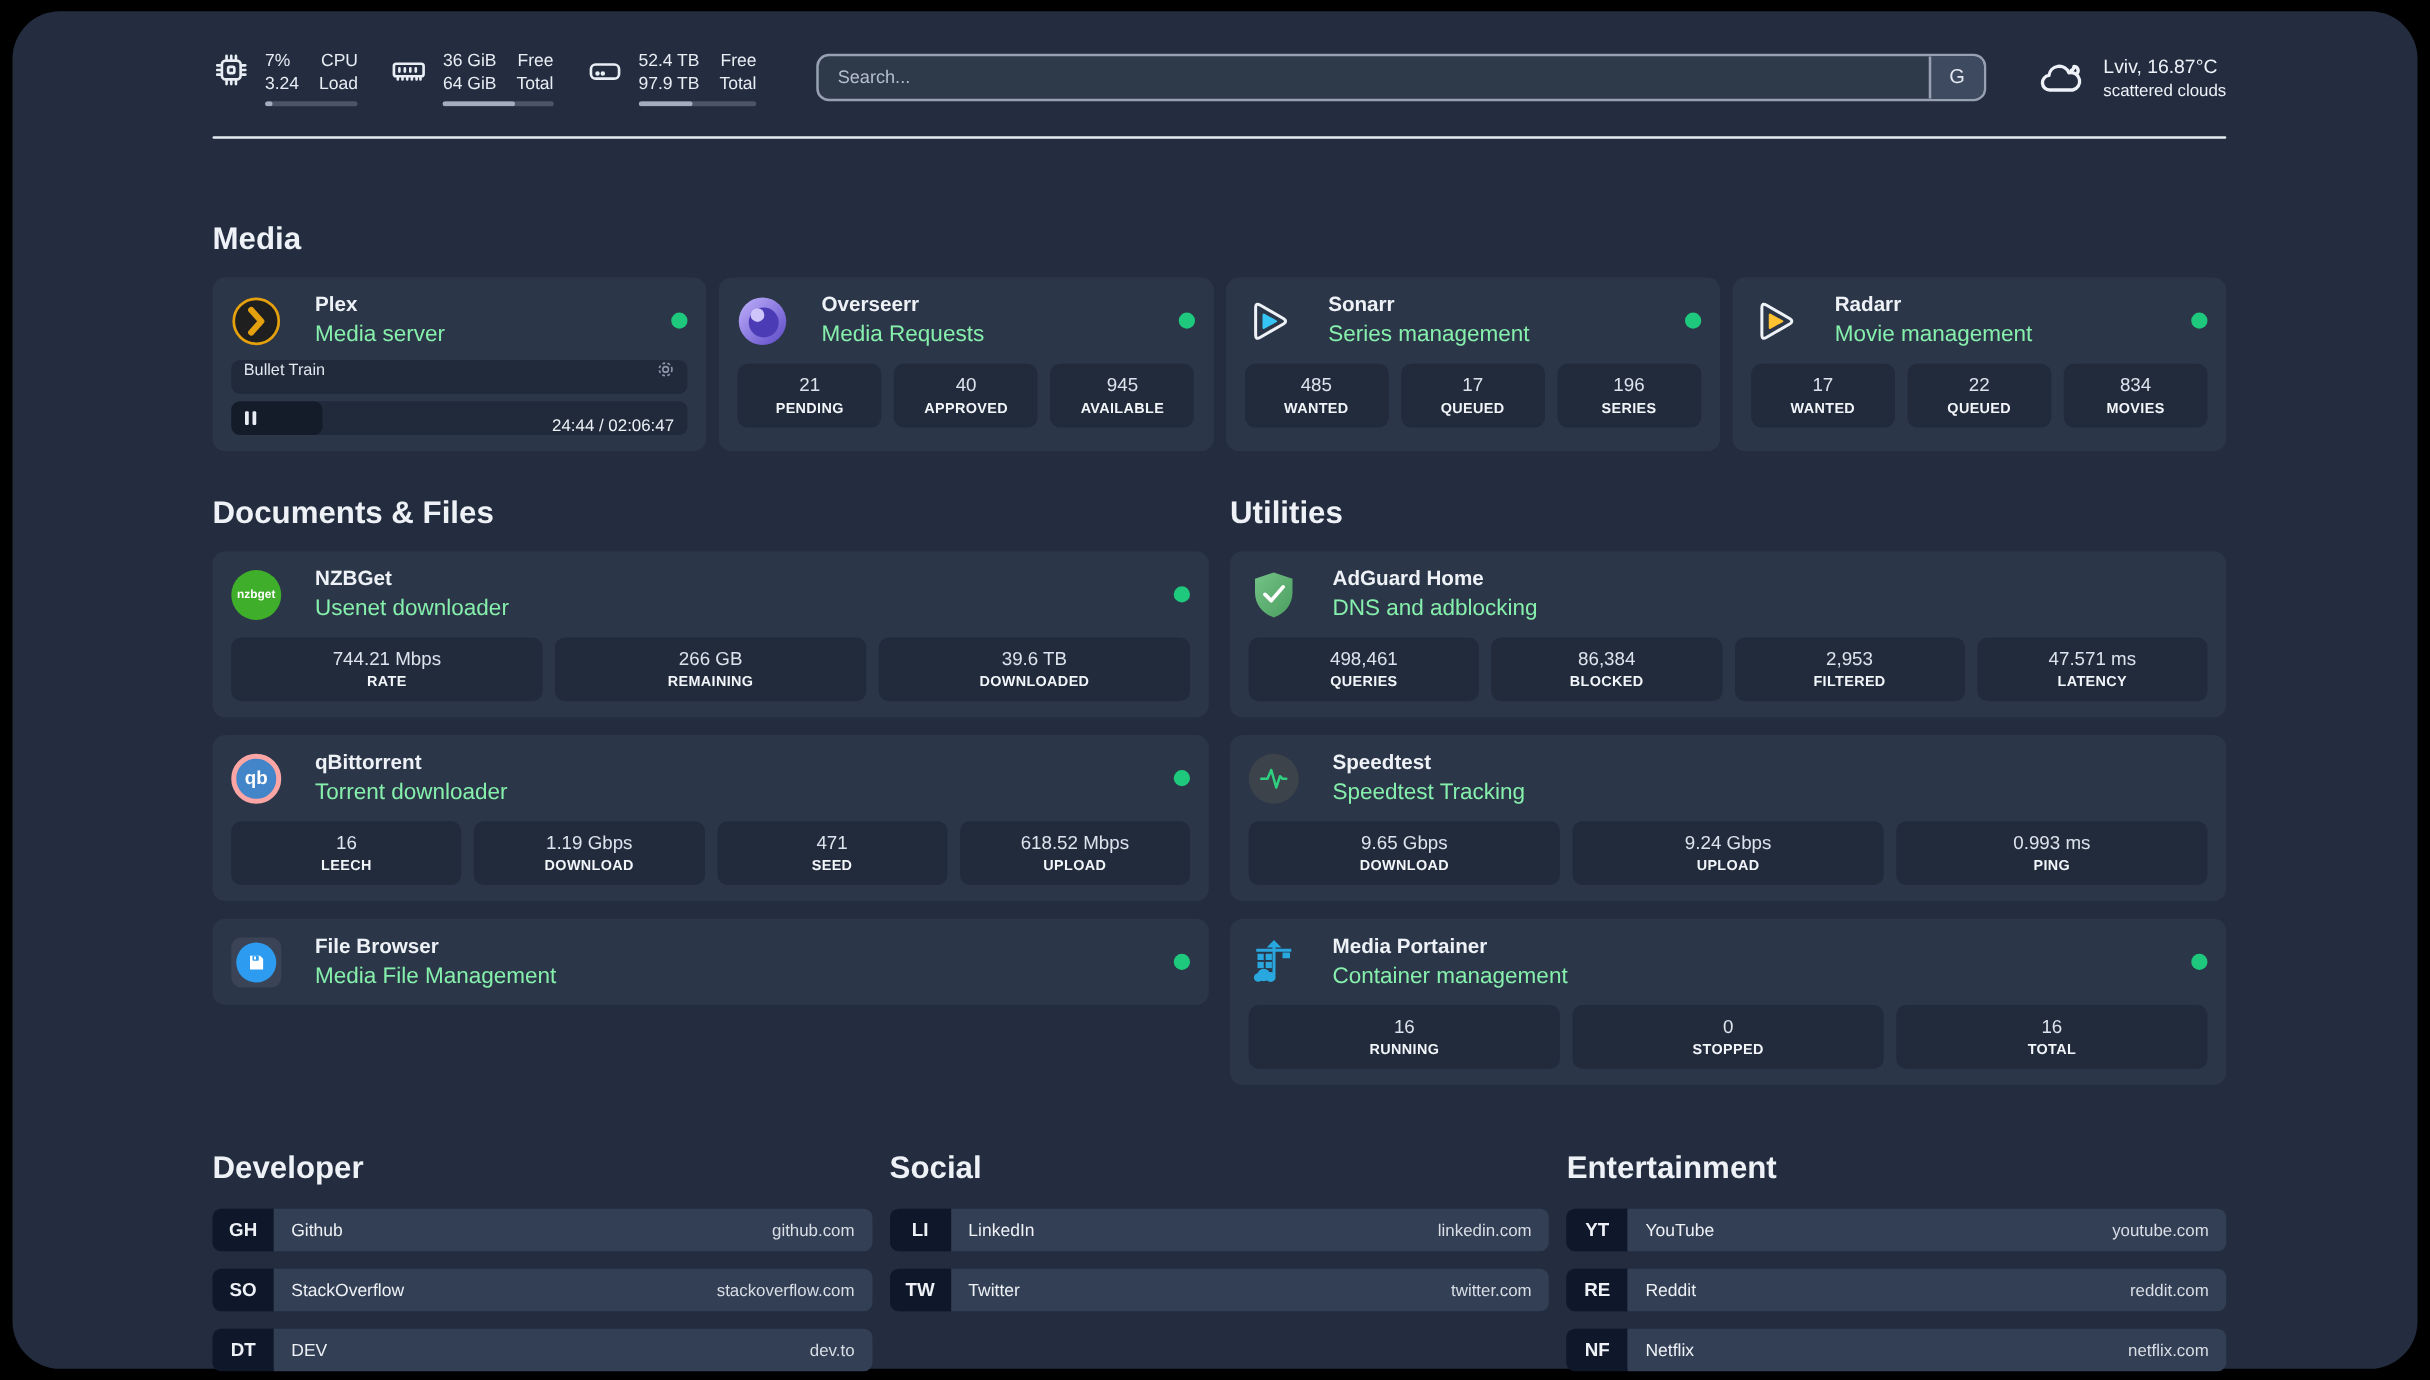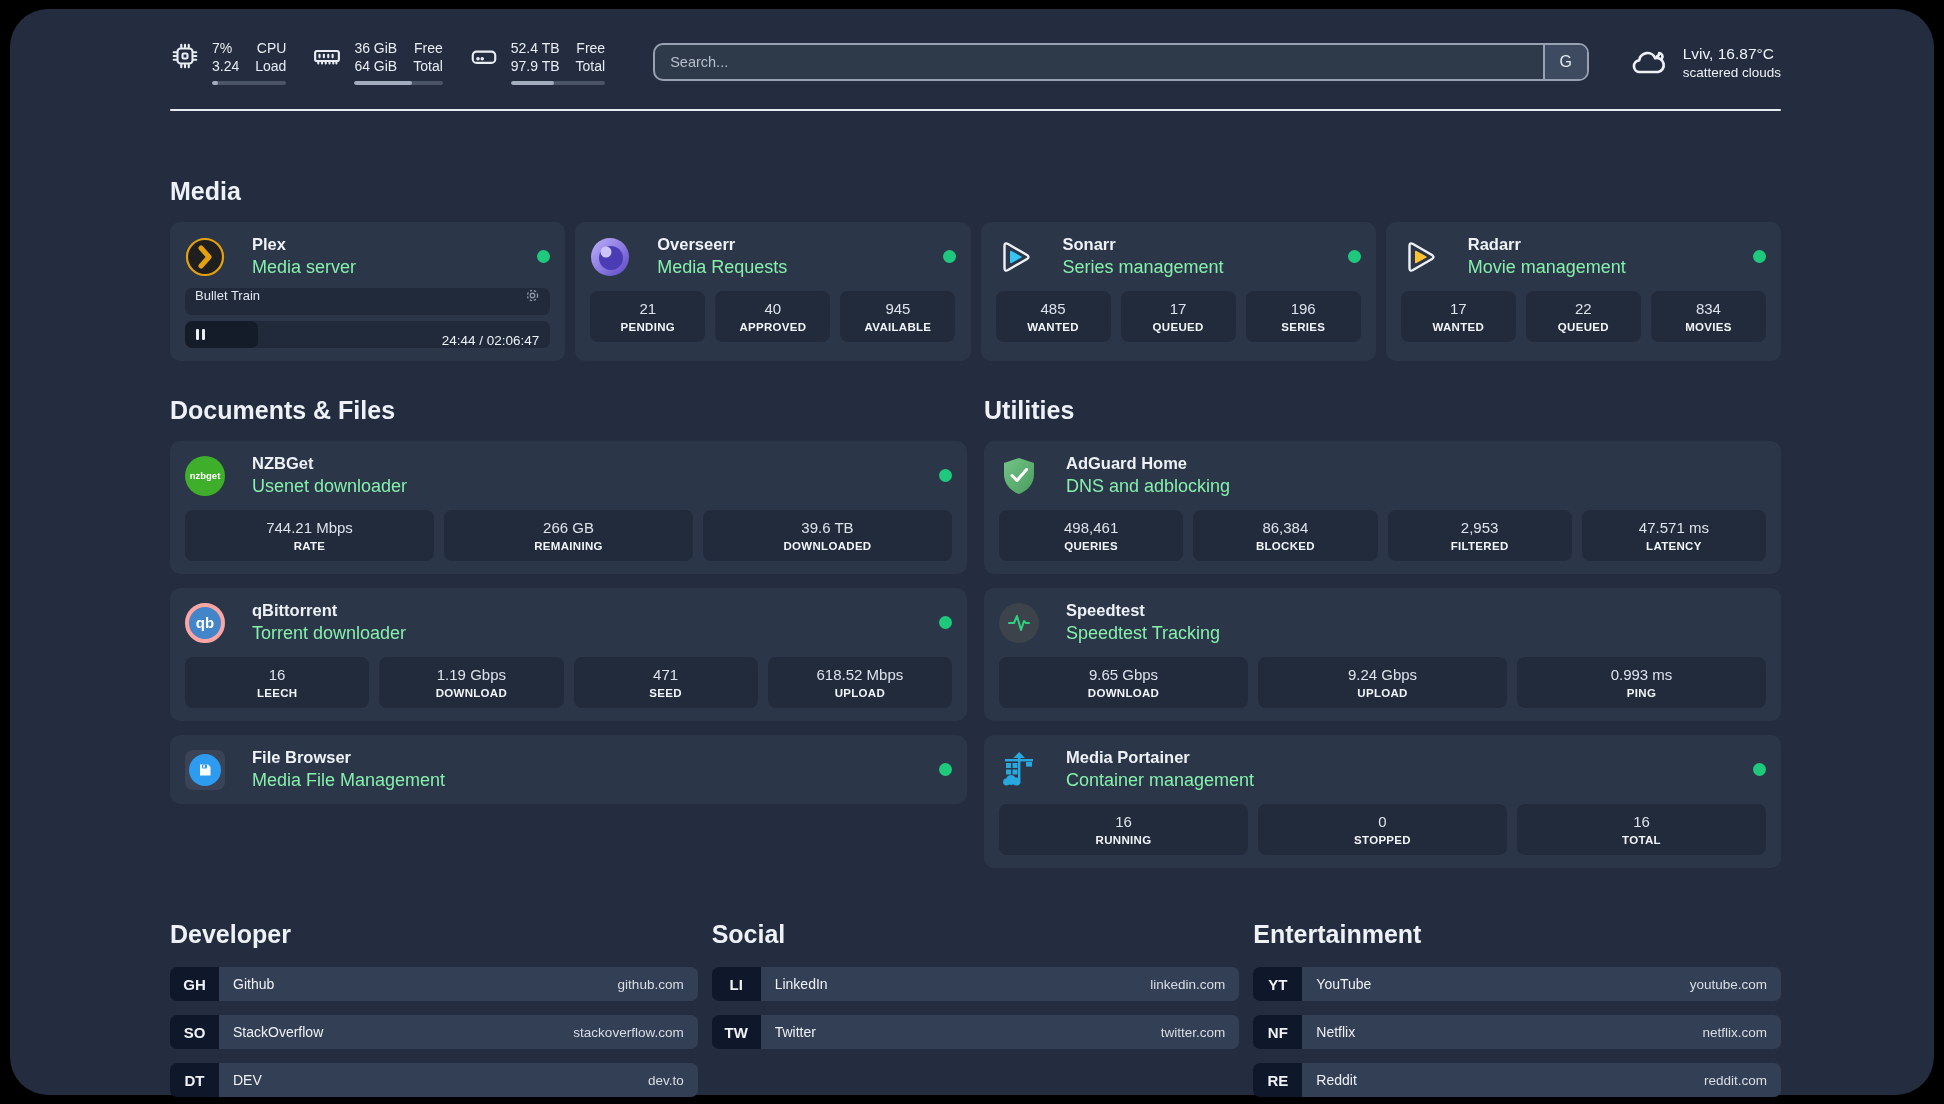--- a/index.html
+++ b/index.html
@@ -539,29 +539,29 @@
     <div class="links-col">
       <h2 class="section-title">Entertainment</h2>
       <div class="link-row">
         <div class="link-abbr">YT</div>
         <div class="link-bar">
           <span class="link-name">YouTube</span>
           <span class="link-url">youtube.com</span>
         </div>
       </div>
       <div class="link-row">
+        <div class="link-abbr">RE</div>
+        <div class="link-bar">
+          <span class="link-name">Reddit</span>
+          <span class="link-url">reddit.com</span>
+        </div>
+      </div>
+      <div class="link-row">
         <div class="link-abbr">NF</div>
         <div class="link-bar">
           <span class="link-name">Netflix</span>
           <span class="link-url">netflix.com</span>
         </div>
       </div>
-      <div class="link-row">
-        <div class="link-abbr">RE</div>
-        <div class="link-bar">
-          <span class="link-name">Reddit</span>
-          <span class="link-url">reddit.com</span>
-        </div>
-      </div>
     </div>
   </div>
 
 </div>
 
 </body></html>

